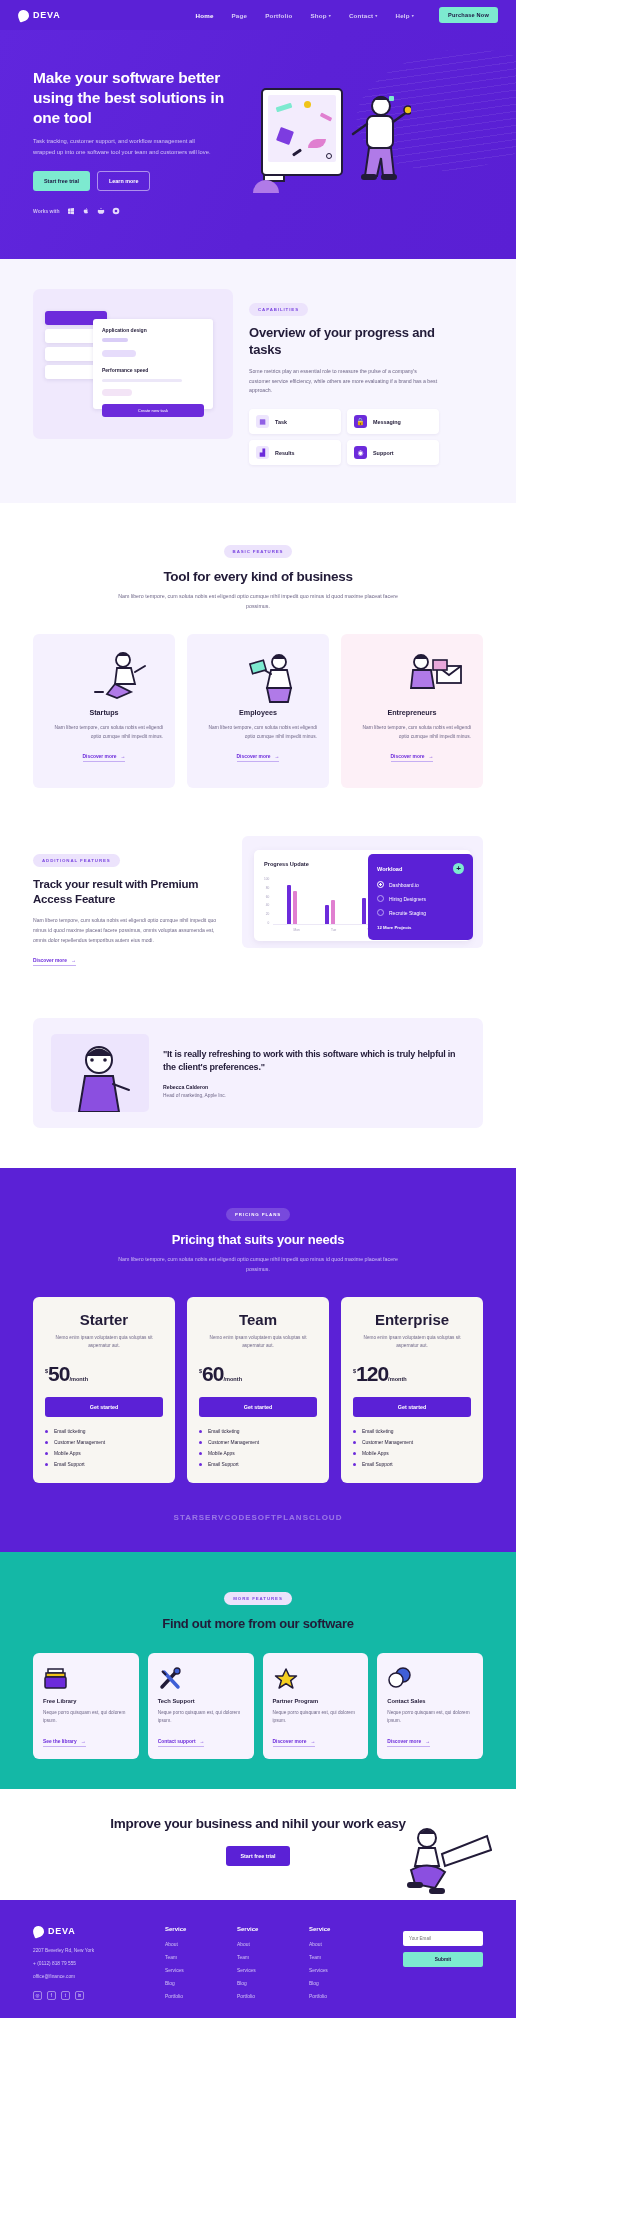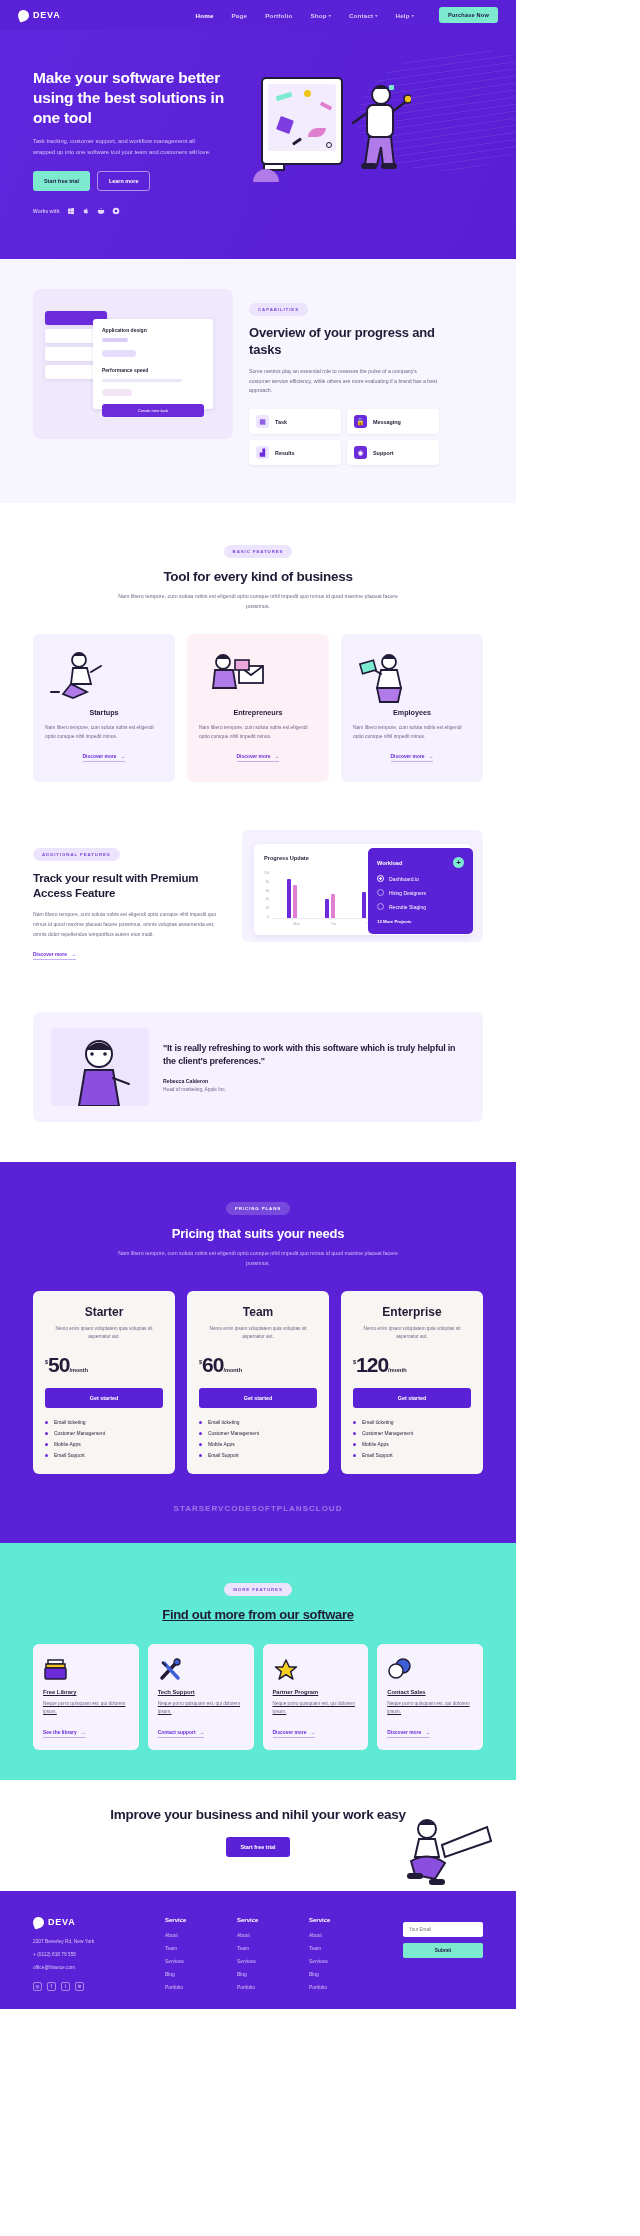--- a/index.html
+++ b/index.html
@@ -38,21 +38,21 @@
   
   .hero {
     background:linear-gradient(115deg,#6026dd 0%,#5b21d6 55%,#5a1fd4 100%);
     padding:28px 0 44px; position:relative; overflow:hidden;
   }
   .hero:before {
     content:""; position:absolute; right:-40px; top:20px; width:200px; height:120px;
     background:repeating-linear-gradient(transparent 0 6px,rgba(255,255,255,.07) 6px 7px);
     border-radius:50%; transform:rotate(-8deg);
   }
-  .hero-grid { display:flex; align-items:center; }
+  .hero-grid { display:flex; align-items:flex-end; }
   .hero-left { width:200px; padding-top:10px; }
   .hero h1 {
     color:#fff; font-size:15.5px; line-height:1.28; font-weight:bold;
     letter-spacing:-.2px;
   }
   .hero p {
     color:#d4c6f6; font-size:5.8px; line-height:1.85; margin-top:9px; width:185px;
   }
   .hero-btns { display:flex; gap:7px; margin-top:13px; }
   .btn-teal {
@@ -108,21 +108,21 @@
   }
   .chip-txt { font-size:5.4px; font-weight:bold; }
 
   
   .sec-basic { background:#fff; padding:36px 0 30px; position:relative; overflow:hidden;}
   .center { text-align:center; }
   .sec-basic h2 { font-size:13.5px; margin-top:11px; font-weight:bold; letter-spacing:-.3px;}
   .sec-sub { font-size:5.3px; line-height:1.85; color:#6f6788; margin:8px auto 0; width:300px;}
   .biz-cards { display:flex; gap:12px; margin-top:22px; }
   .biz-card {
-    flex:1; border-radius:6px; padding:14px 12px 20px; text-align:left;
+    flex:1; border-radius:6px; padding:14px 12px 26px; text-align:right;
     display:flex; flex-direction:column; align-items:center;
   }
   .biz-card.c1 { background:#f5f1fe; }
   .biz-card.c2 { background:#fdf0f7; }
   .biz-card.c3 { background:#f5f1fe; }
   .biz-art { height:56px; width:100%; position:relative; }
   .biz-card h3 { font-size:7.2px; font-weight:bold; margin-top:4px; }
   .biz-card p { font-size:4.9px; line-height:1.85; color:#6f6788; margin-top:6px; }
   .link-more {
     font-size:4.9px; font-weight:bold; color:#6c2bdb; text-decoration:none;
@@ -176,38 +176,38 @@
   .quote-name { font-size:5.2px; font-weight:bold; margin-top:10px; }
   .quote-role { font-size:4.8px; color:#6f6788; margin-top:3px; }
 
   
   .sec-price { background:#5b21d6; padding:34px 0 30px; position:relative; overflow:hidden;}
   .sec-price .badge { background:rgba(255,255,255,.18); color:#fff; }
   .sec-price h2 { color:#fff; font-size:13px; margin-top:11px; font-weight:bold; letter-spacing:-.2px;}
   .sec-price .sec-sub { color:#cfbef5; }
   .price-cards { display:flex; gap:12px; margin-top:22px; }
   .price-card { flex:1; background:#f8f6f2; border-radius:6px; padding:14px 12px 16px; }
-  .price-card h3 { font-size:12px; font-weight:bold; }
+  .price-card h3 { font-size:15px; font-weight:bold; }
   .price-card .desc { font-size:4.7px; line-height:1.8; color:#6f6788; margin-top:6px; }
   .price-amt { margin-top:13px; display:flex; align-items:flex-start; }
   .cur { font-size:5.5px; font-weight:bold; margin-top:4px;}
   .amt { font-size:21px; font-weight:bold; line-height:.95; letter-spacing:-1px;}
   .per { font-size:5.6px; font-weight:bold; align-self:flex-end; margin-bottom:2px; }
   .price-btn {
     width:100%; background:#5b21d6; color:#fff; border:none; border-radius:3px;
     font-size:5.4px; font-weight:bold; padding:7px 0; margin-top:13px; cursor:pointer;
   }
   .feat-list { list-style:none; margin-top:12px; }
   .feat-list li { font-size:4.9px; display:flex; align-items:center; gap:6px; margin-top:6px; }
   .dot { width:3px; height:3px; border-radius:50%; background:#6c2bdb; flex:none;}
   .logos { display:flex; justify-content:center; align-items:center; margin-top:30px; opacity:.38;}
   .logo-item { color:#fff; font-size:8px; font-weight:bold; letter-spacing:1px; display:flex; align-items:center; gap:3px;}
 
   
-  .sec-find { background:#5eead4; padding:34px 0 30px;text-decoration:underline; }
+  .sec-find { background:#14b8a6; padding:34px 0 30px; }
   .sec-find h2 { font-size:13px; margin-top:11px; font-weight:bold; letter-spacing:-.3px;}
   .find-cards { display:flex; gap:9px; margin-top:22px; }
   .find-card { flex:1; background:#f7f3fe; border-radius:6px; padding:11px 10px 12px; }
   .find-ico { height:30px; display:flex; align-items:center; }
   .find-card h4 { font-size:5.8px; font-weight:bold; margin-top:4px; }
   .find-card p { font-size:4.7px; line-height:1.8; color:#6f6788; margin-top:5px; }
 
   
   .sec-cta { background:#fff; padding:26px 0 34px; position:relative; overflow:hidden;}
   .sec-cta h2 { font-size:13.5px; line-height:1.35; font-weight:bold; letter-spacing:-.3px;}
@@ -389,50 +389,50 @@
               <path d="M46 24l10-6" stroke="#221b38" stroke-width="2" stroke-linecap="round"></path>
             </svg>
           </div>
           <h3>Startups</h3>
           <p>Nam libero tempore, cum soluta nobis est eligendi optio cumque nihil impedit minus.</p>
           <a class="link-more">
               <span>Discover more</span>
               <span>→</span>
             </a>
         </div>
+        <div class="biz-card c3">
+          <div class="biz-art">
+            <svg width="74" height="56" viewBox="0 0 74 56">
+              <circle cx="36" cy="14" r="7" fill="#fff" stroke="#221b38" stroke-width="1.8"></circle>
+              <path d="M29 11q7-8 14 0" fill="#221b38"></path>
+              <path d="M28 22h16l4 18H24z" fill="#fff" stroke="#221b38" stroke-width="1.8"></path>
+              <path d="M24 40h24l-3 14H27z" fill="#b07ae8" stroke="#221b38" stroke-width="1.8"></path>
+              <path d="M18 20l10 6" stroke="#221b38" stroke-width="2" stroke-linecap="round"></path>
+              <rect x="8" y="14" width="14" height="10" fill="#7dead0" stroke="#221b38" stroke-width="1.6" transform="rotate(-16 15 19)"></rect>
+            </svg>
+          </div>
+          <h3>Employees</h3>
+          <p>Nam libero tempore, cum soluta nobis est eligendi optio cumque nihil impedit minus.</p>
+          <a class="link-more">
+              <span>Discover more</span>
+              <span>→</span>
+            </a>
+        </div>
         <div class="biz-card c2">
           <div class="biz-art">
             <svg width="74" height="56" viewBox="0 0 74 56">
               <circle cx="24" cy="14" r="7" fill="#fff" stroke="#221b38" stroke-width="1.8"></circle>
               <path d="M17 11q7-8 14 0" fill="#221b38"></path>
               <path d="M16 22h18l3 18H14z" fill="#b07ae8" stroke="#221b38" stroke-width="1.8"></path>
               <rect x="40" y="18" width="24" height="17" fill="#fff" stroke="#221b38" stroke-width="1.8"></rect>
               <path d="M40 18l12 9 12-9" fill="none" stroke="#221b38" stroke-width="1.8"></path>
               <rect x="36" y="12" width="14" height="10" fill="#e9a7da" stroke="#221b38" stroke-width="1.6"></rect>
             </svg>
           </div>
           <h3>Entrepreneurs</h3>
-          <p>Nam libero tempore, cum soluta nobis est eligendi optio cumque nihil impedit minus.</p>
-          <a class="link-more">
-              <span>Discover more</span>
-              <span>→</span>
-            </a>
-        </div>
-        <div class="biz-card c3">
-          <div class="biz-art">
-            <svg width="74" height="56" viewBox="0 0 74 56">
-              <circle cx="36" cy="14" r="7" fill="#fff" stroke="#221b38" stroke-width="1.8"></circle>
-              <path d="M29 11q7-8 14 0" fill="#221b38"></path>
-              <path d="M28 22h16l4 18H24z" fill="#fff" stroke="#221b38" stroke-width="1.8"></path>
-              <path d="M24 40h24l-3 14H27z" fill="#b07ae8" stroke="#221b38" stroke-width="1.8"></path>
-              <path d="M18 20l10 6" stroke="#221b38" stroke-width="2" stroke-linecap="round"></path>
-              <rect x="8" y="14" width="14" height="10" fill="#7dead0" stroke="#221b38" stroke-width="1.6" transform="rotate(-16 15 19)"></rect>
-            </svg>
-          </div>
-          <h3>Employees</h3>
           <p>Nam libero tempore, cum soluta nobis est eligendi optio cumque nihil impedit minus.</p>
           <a class="link-more">
               <span>Discover more</span>
               <span>→</span>
             </a>
         </div>
       </div>
     </div>
   </section>
 

